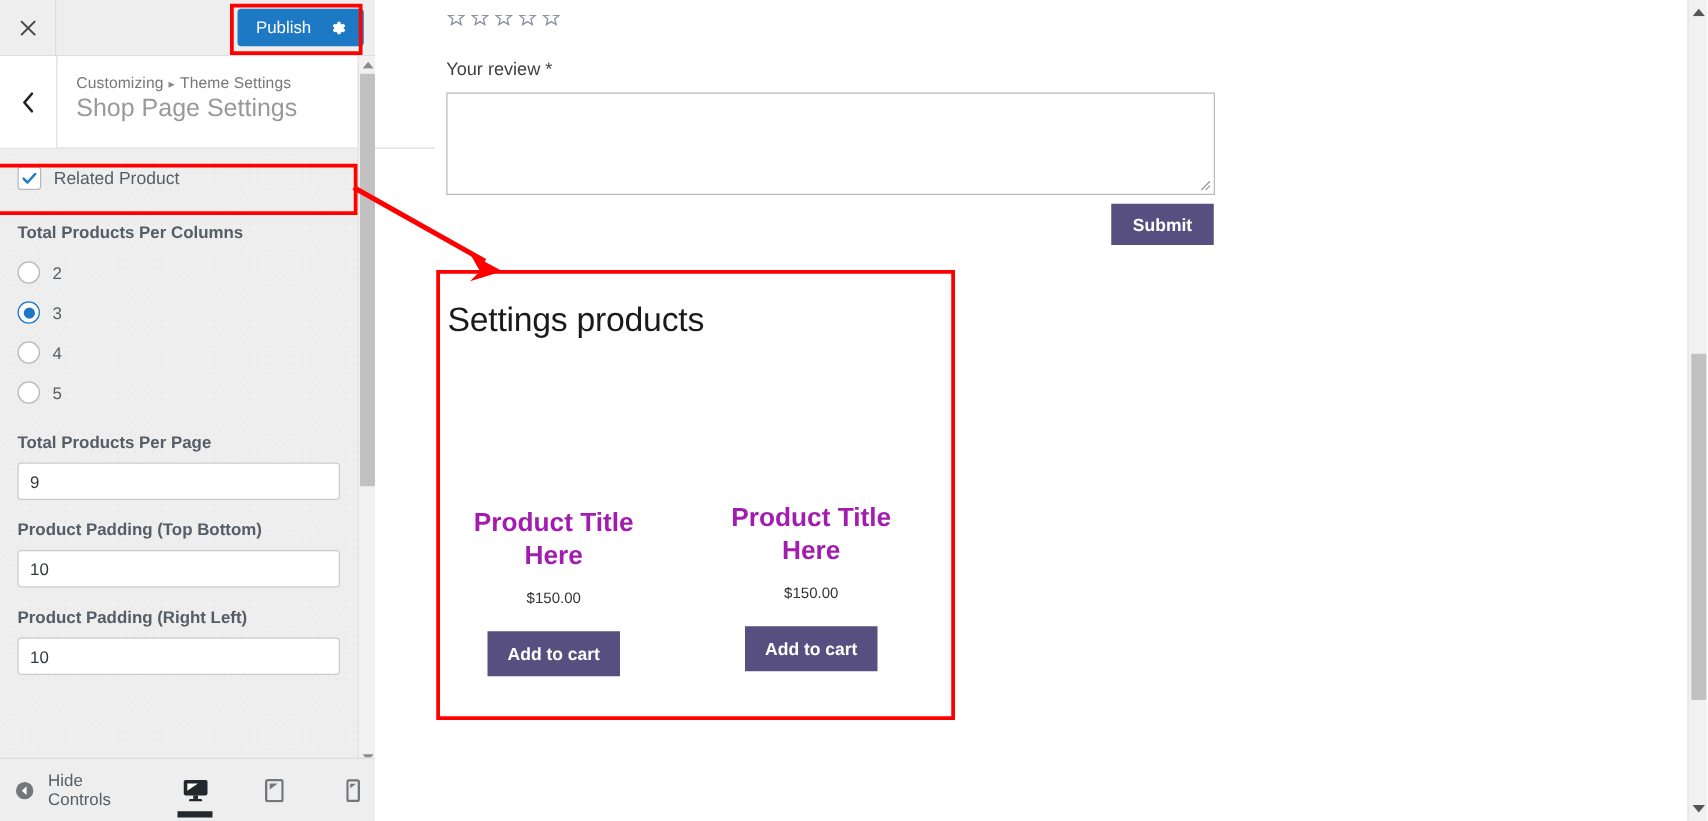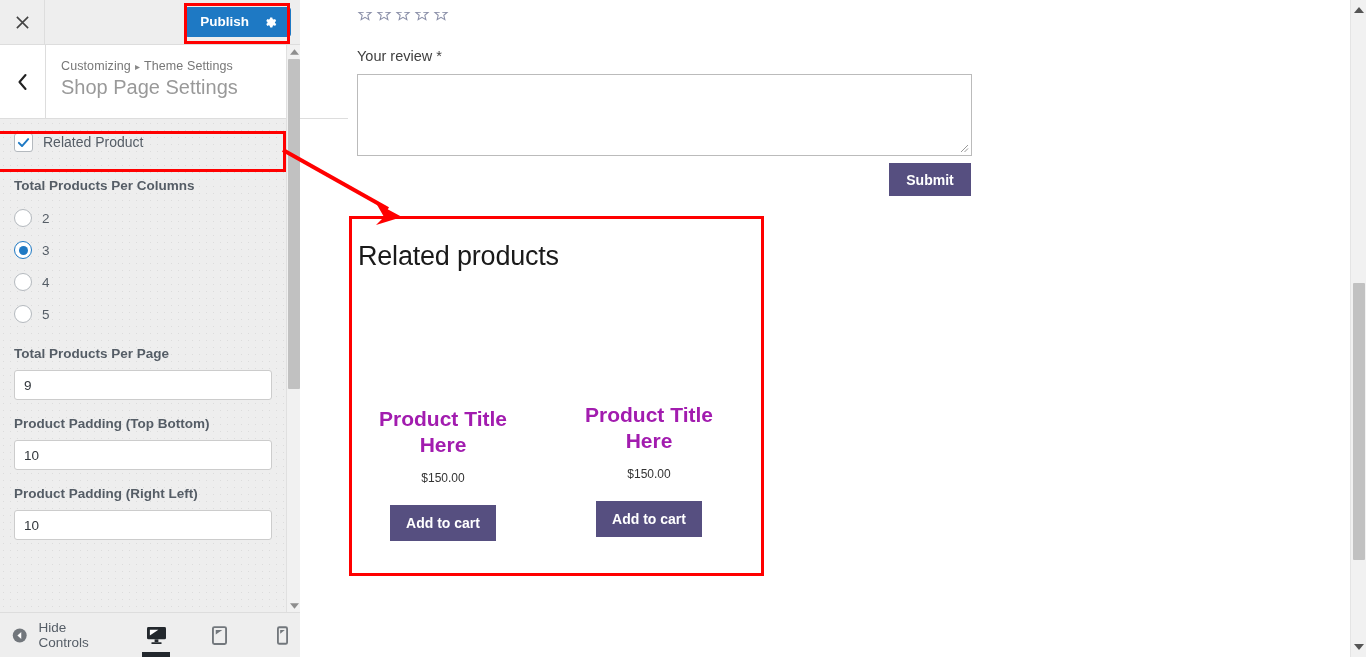--- a/index.html
+++ b/index.html
@@ -30,21 +30,21 @@
     background: #eeeeee; cursor: pointer;
   }
   .cz-close svg { display: block; }
   .cz-header-spacer { flex: 1; }
   .publish-wrap { position: relative; margin-right: 9px; }
   .publish-btn {
     display: flex; align-items: center; gap: 14px;
     background: #1e79c4; color: #ffffff;
     border: 1px solid #1e79c4; border-radius: 3px;
     padding: 6px 12px 6px 14px;
-    font-size: 13.5px; font-weight: bold;
+    font-size: 13.5px; font-weight: normal;
     cursor: pointer; line-height: 16px;
   }
   .publish-btn .gear { display: flex; align-items: center; }
 
   
   .cz-title-row {
     position: absolute; left: 0; top: 45px; width: 348px; height: 74px;
     background: #ffffff; border-bottom: 1px solid #dddddd;
     display: flex; align-items: stretch;
   }
@@ -126,21 +126,21 @@
   }
   .cz-scroll .arrow-up { top: 0; }
   .cz-scroll .arrow-dn { bottom: 0; }
   .cz-scroll .thumb {
     position: absolute; left: 1px; top: 14px;
     width: 12px; height: 330px; background: #c1c1c1; border-radius: 1px;
   }
 
   
   .cz-footer {
-    position: absolute; left: 0; bottom: 0; width: 300px; height: 45px;
+    position: absolute; left: 0; bottom: 0; width: 300px; height: 51px;
     background: #eeeeee; border-top: 1px solid #dddddd;
     display: flex; align-items: center;
   }
   .hide-controls {
     display: flex; align-items: center; gap: 11px;
     padding-left: 12px; cursor: pointer;
   }
   .hide-controls .lbl { font-size: 13.5px; color: #555d66; }
   .devices { display: flex; align-items: flex-end; gap: 27px; margin-left: 33px; }
   .dev {
@@ -309,21 +309,21 @@
 
     <div class="review-box">
       <svg class="resize-grip" viewBox="0 0 10 10">
           <path d="M9 2 L2 9 M9 5.5 L5.5 9" stroke="#999" stroke-width="1" fill="none"></path>
         </svg>
     </div>
 
     <button class="submit-btn">Submit</button>
 
     <div class="related">
-      <div class="related-title">Related products</div>
+      <div class="related-title">Settings products</div>
 
       <div class="product-grid">
 
         <div class="product">
           <a class="p-thumb tall">
             <span class="img-dumbbells"></span>
           </a>
           <div class="p-title">Product Title Here</div>
           <div class="p-price">$150.00</div>
           <button class="cart-btn">Add to cart</button>

